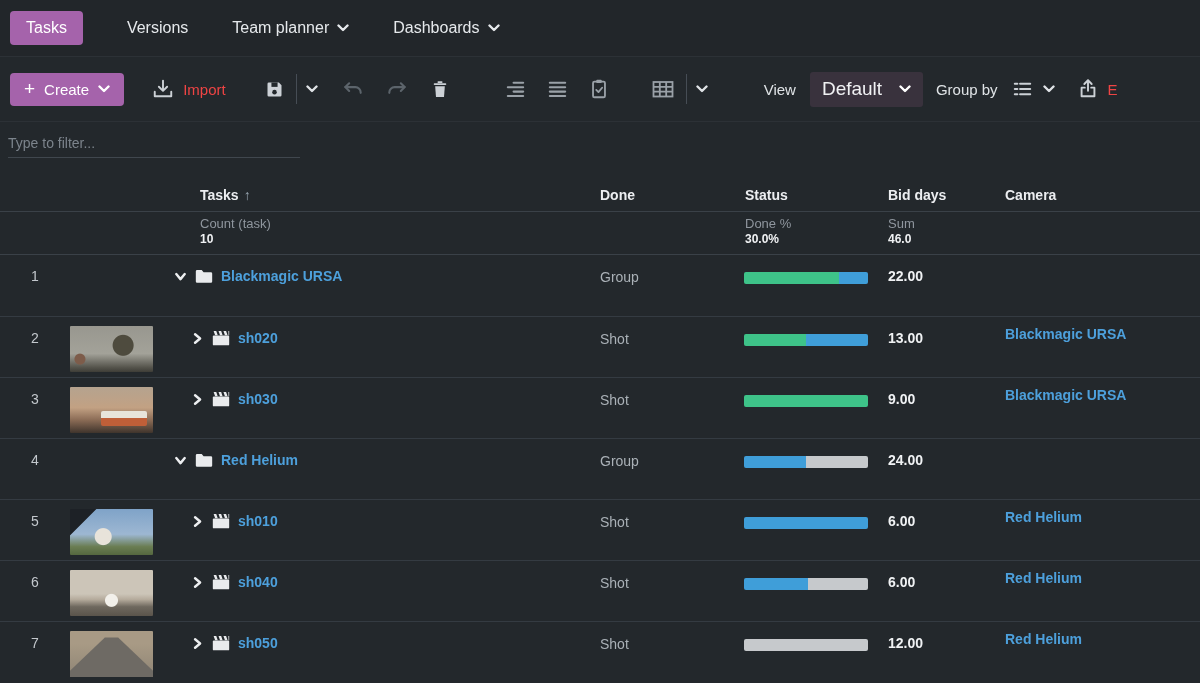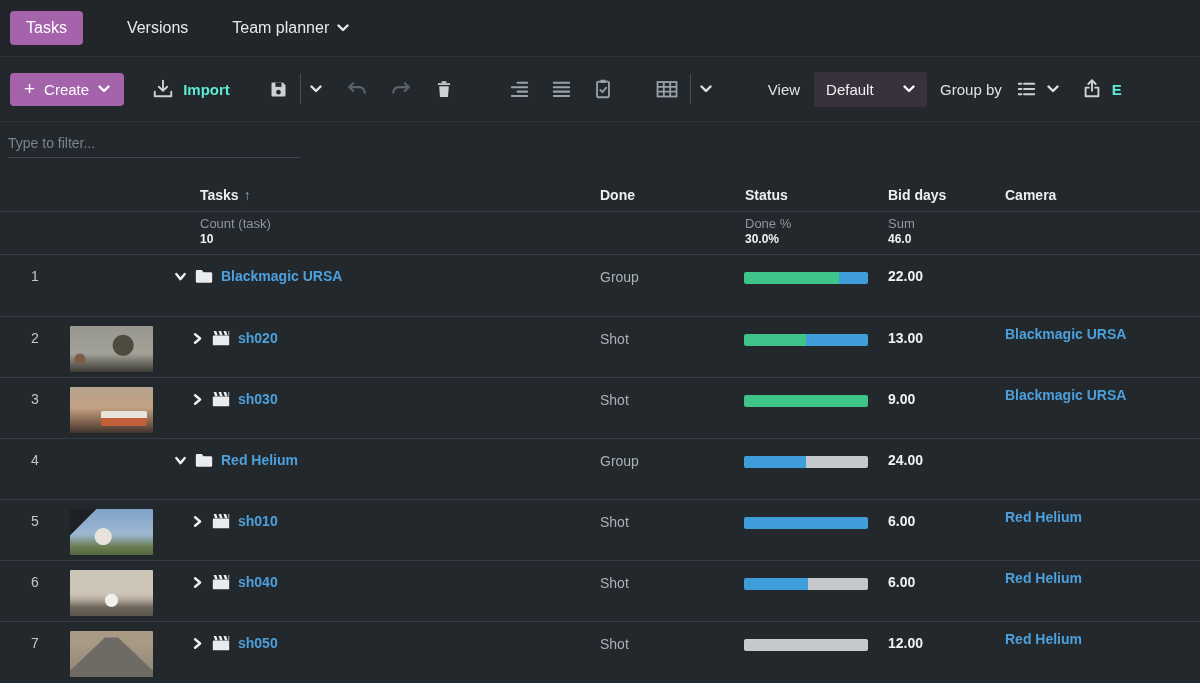--- a/index.html
+++ b/index.html
@@ -30,30 +30,30 @@
   .toolbar {
     height:65px; display:flex; align-items:center; padding-left:10px;
     border-bottom:1px solid #2c3136; background:#23282c;
   }
   .btn-create {
     display:flex; align-items:center; gap:9px; background:#a563ab; color:#fff;
     border:none; border-radius:4px; padding:8px 14px; font-size:15px; cursor:pointer;
     font-family:"Liberation Sans", sans-serif;
   }
   .btn-create .plus { font-size:19px; line-height:14px; font-weight:400; }
-  .tool-item { display:flex; align-items:center; gap:9px; color:#5eead4; cursor:pointer;font-weight:bold; }
+  .tool-item { display:flex; align-items:center; gap:9px; color:#ef4444; cursor:pointer; }
   .tool-label { font-size:15px; }
   .icon { color:#ccd1d6; }
   .icon.dim { color:#5c646b; }
   .icon.mid { color:#9aa1a8; }
   .vdivider { width:1px; height:30px; background:#464d55; }
   .select-dark {
     display:flex; align-items:center; justify-content:space-between;
     background:#39323d; border-radius:3px; height:35px; width:113px;
-    padding:4px 12px; cursor:pointer; color:#f0f1f3; font-size:15px;
+    padding:4px 12px; cursor:pointer; color:#f0f1f3; font-size:19px;
   }
   .select-outline {
     display:flex; align-items:center; gap:12px;
     border:1px solid #454d55; border-radius:3px; height:35px;
     padding:0 12px; cursor:pointer; color:#f0f1f3; font-size:15px; font-weight:700;
   }
   .toolbar-text { color:#dfe3e6; font-size:15px; }
 
   
   .filter-row { height:42px; position:relative; }
@@ -140,20 +140,26 @@
     <span>Versions</span>
   </div>
   <div class="nav-spacer-xl"></div>
   <div class="nav-tab">
     <span>Team planner</span>
     <svg class="chev" viewBox="0 0 12 8">
         <path d="M1.5 1.5 6 6l4.5-4.5" stroke="#e6e9ec" stroke-width="2.4" fill="none" stroke-linecap="round" stroke-linejoin="round"></path>
       </svg>
   </div>
   <div class="nav-spacer-xl"></div>
+  <div class="nav-tab">
+    <span>Dashboards</span>
+    <svg class="chev" viewBox="0 0 12 8">
+        <path d="M1.5 1.5 6 6l4.5-4.5" stroke="#e6e9ec" stroke-width="2.4" fill="none" stroke-linecap="round" stroke-linejoin="round"></path>
+      </svg>
+  </div>
 </div>
 
 <div class="toolbar">
   <button class="btn-create">
     <span class="plus">+</span>
     <span>Create</span>
     <svg class="chev" viewBox="0 0 12 8">
         <path d="M1.5 1.5 6 6l4.5-4.5" stroke="#fff" stroke-width="2.4" fill="none" stroke-linecap="round" stroke-linejoin="round"></path>
       </svg>
   </button>

